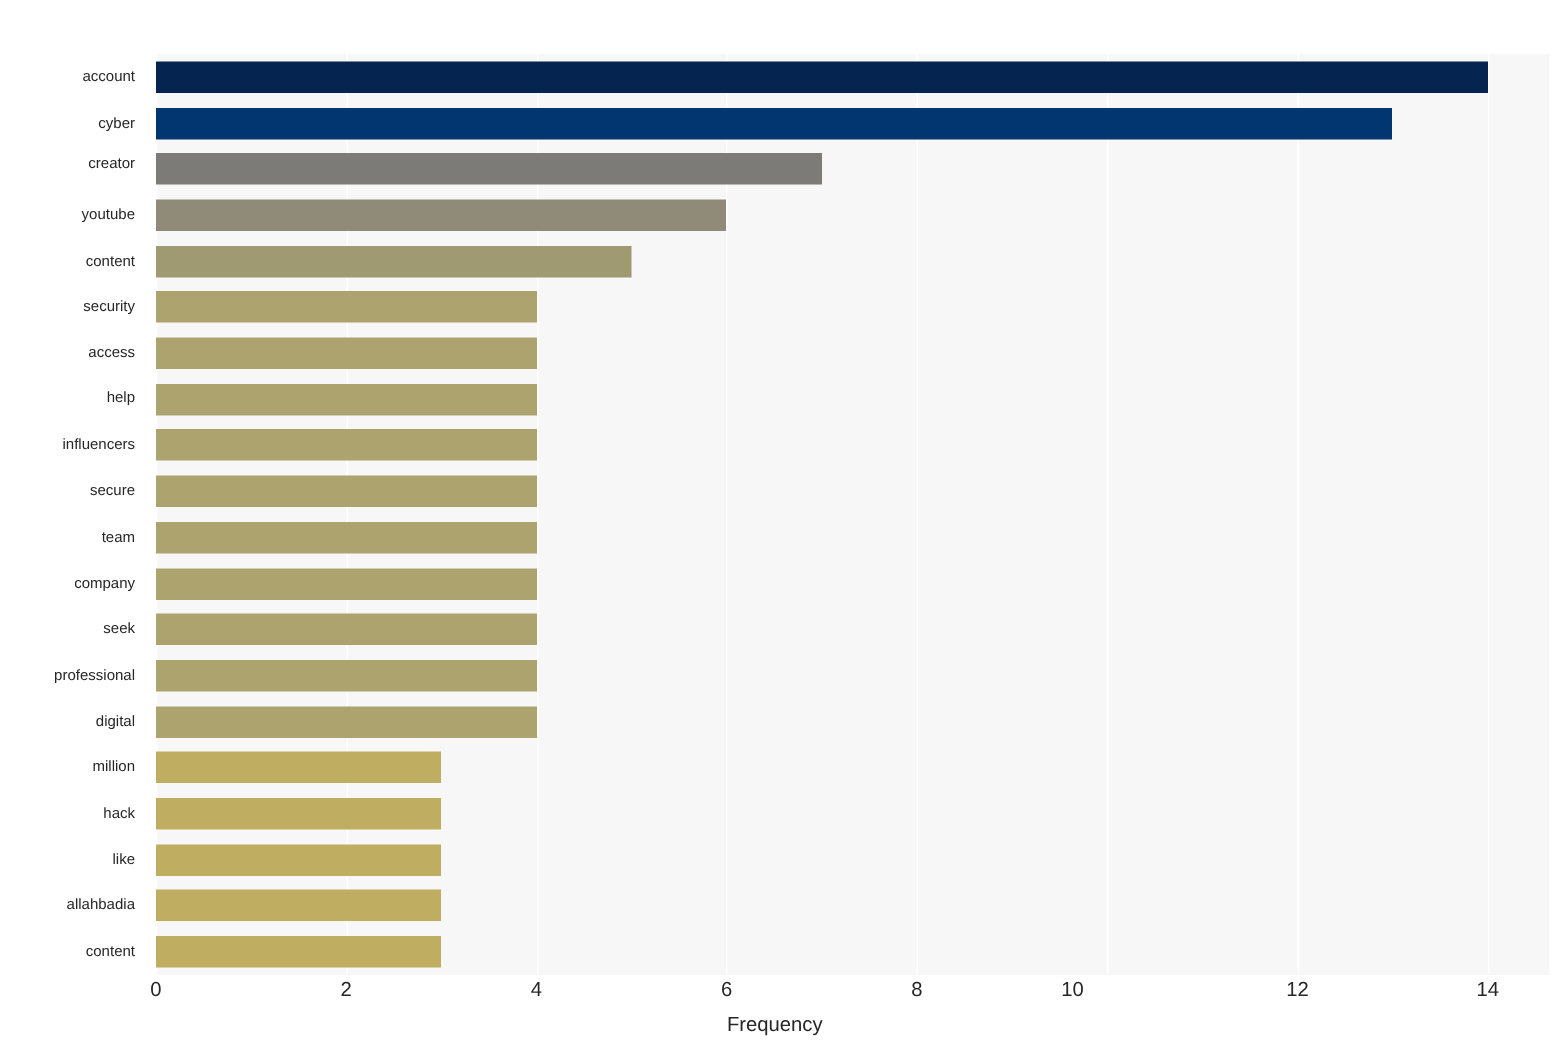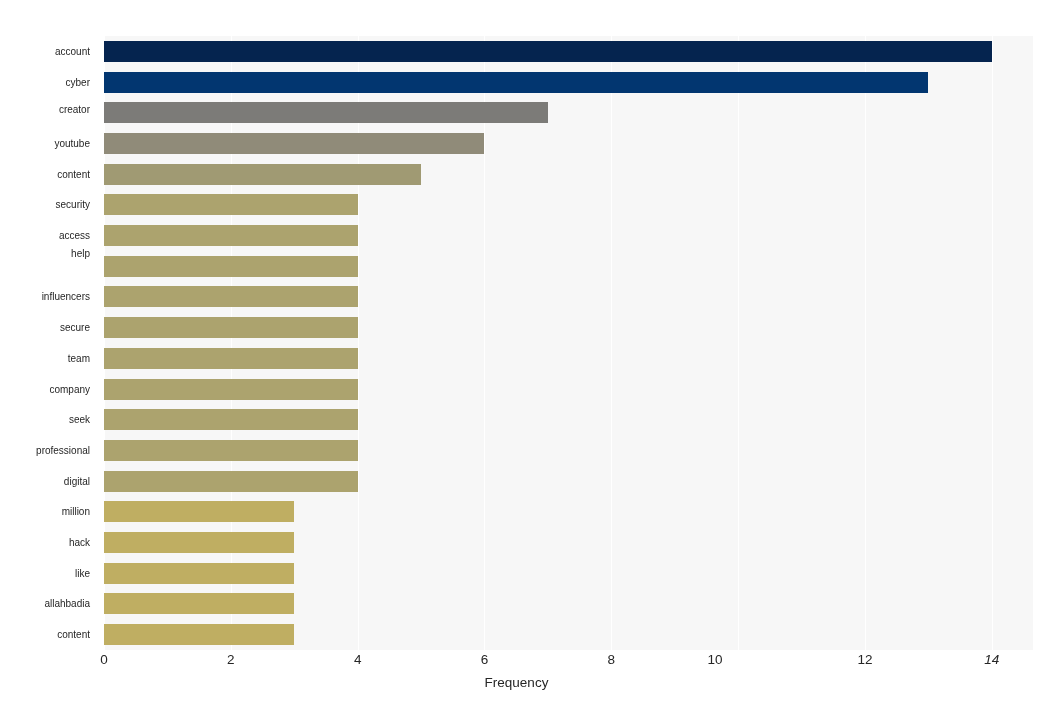--- a/index.html
+++ b/index.html
@@ -130,21 +130,21 @@
     </div>
 
   <div class="ylabels-layer" id="ylabels-layer">
       <div class="y-label" style="top: 4.85px;">account</div>
       <div class="y-label" style="top: 35.55px;">cyber</div>
       <div class="y-label" style="top: 63px;">creator</div>
       <div class="y-label" style="top: 96.95px;">youtube</div>
       <div class="y-label" style="top: 127.65px;">content</div>
       <div class="y-label" style="top: 158.35px;">security</div>
       <div class="y-label" style="top: 189.05px;">access</div>
-      <div class="y-label" style="top: 207px;">help</div>
+      <div class="y-label" style="top: 219px;">help</div>
       <div class="y-label" style="top: 250.45px;">influencers</div>
       <div class="y-label" style="top: 281.15px;">secure</div>
       <div class="y-label" style="top: 311.85px;">team</div>
       <div class="y-label" style="top: 342.55px;">company</div>
       <div class="y-label" style="top: 373.25px;">seek</div>
       <div class="y-label" style="top: 403.95px;">professional</div>
       <div class="y-label" style="top: 434.65px;">digital</div>
       <div class="y-label" style="top: 465.35px;">million</div>
       <div class="y-label" style="top: 496.05px; margin-left: 23px;">hack</div>
       <div class="y-label" style="top: 526.75px;">like</div>
@@ -153,18 +153,18 @@
     </div>
 
   <div id="xticks-layer">
       <div class="xtick" style="left: 104px;">0</div>
       <div class="xtick" style="left: 230.826px;">2</div>
       <div class="xtick" style="left: 357.652px;">4</div>
       <div class="xtick" style="left: 484.478px;">6</div>
       <div class="xtick" style="left: 611.304px;">8</div>
       <div class="xtick" style="left: 715px;">10</div>
       <div class="xtick" style="left: 864.956px;">12</div>
-      <div class="xtick" style="left: 991.782px; font-style: italic;">14</div>
+      <div class="xtick" style="left: 991.782px;">14</div>
     </div>
 
   <div class="x-axis-title">Frequency</div>
 
 </div>
 
 </body></html>

